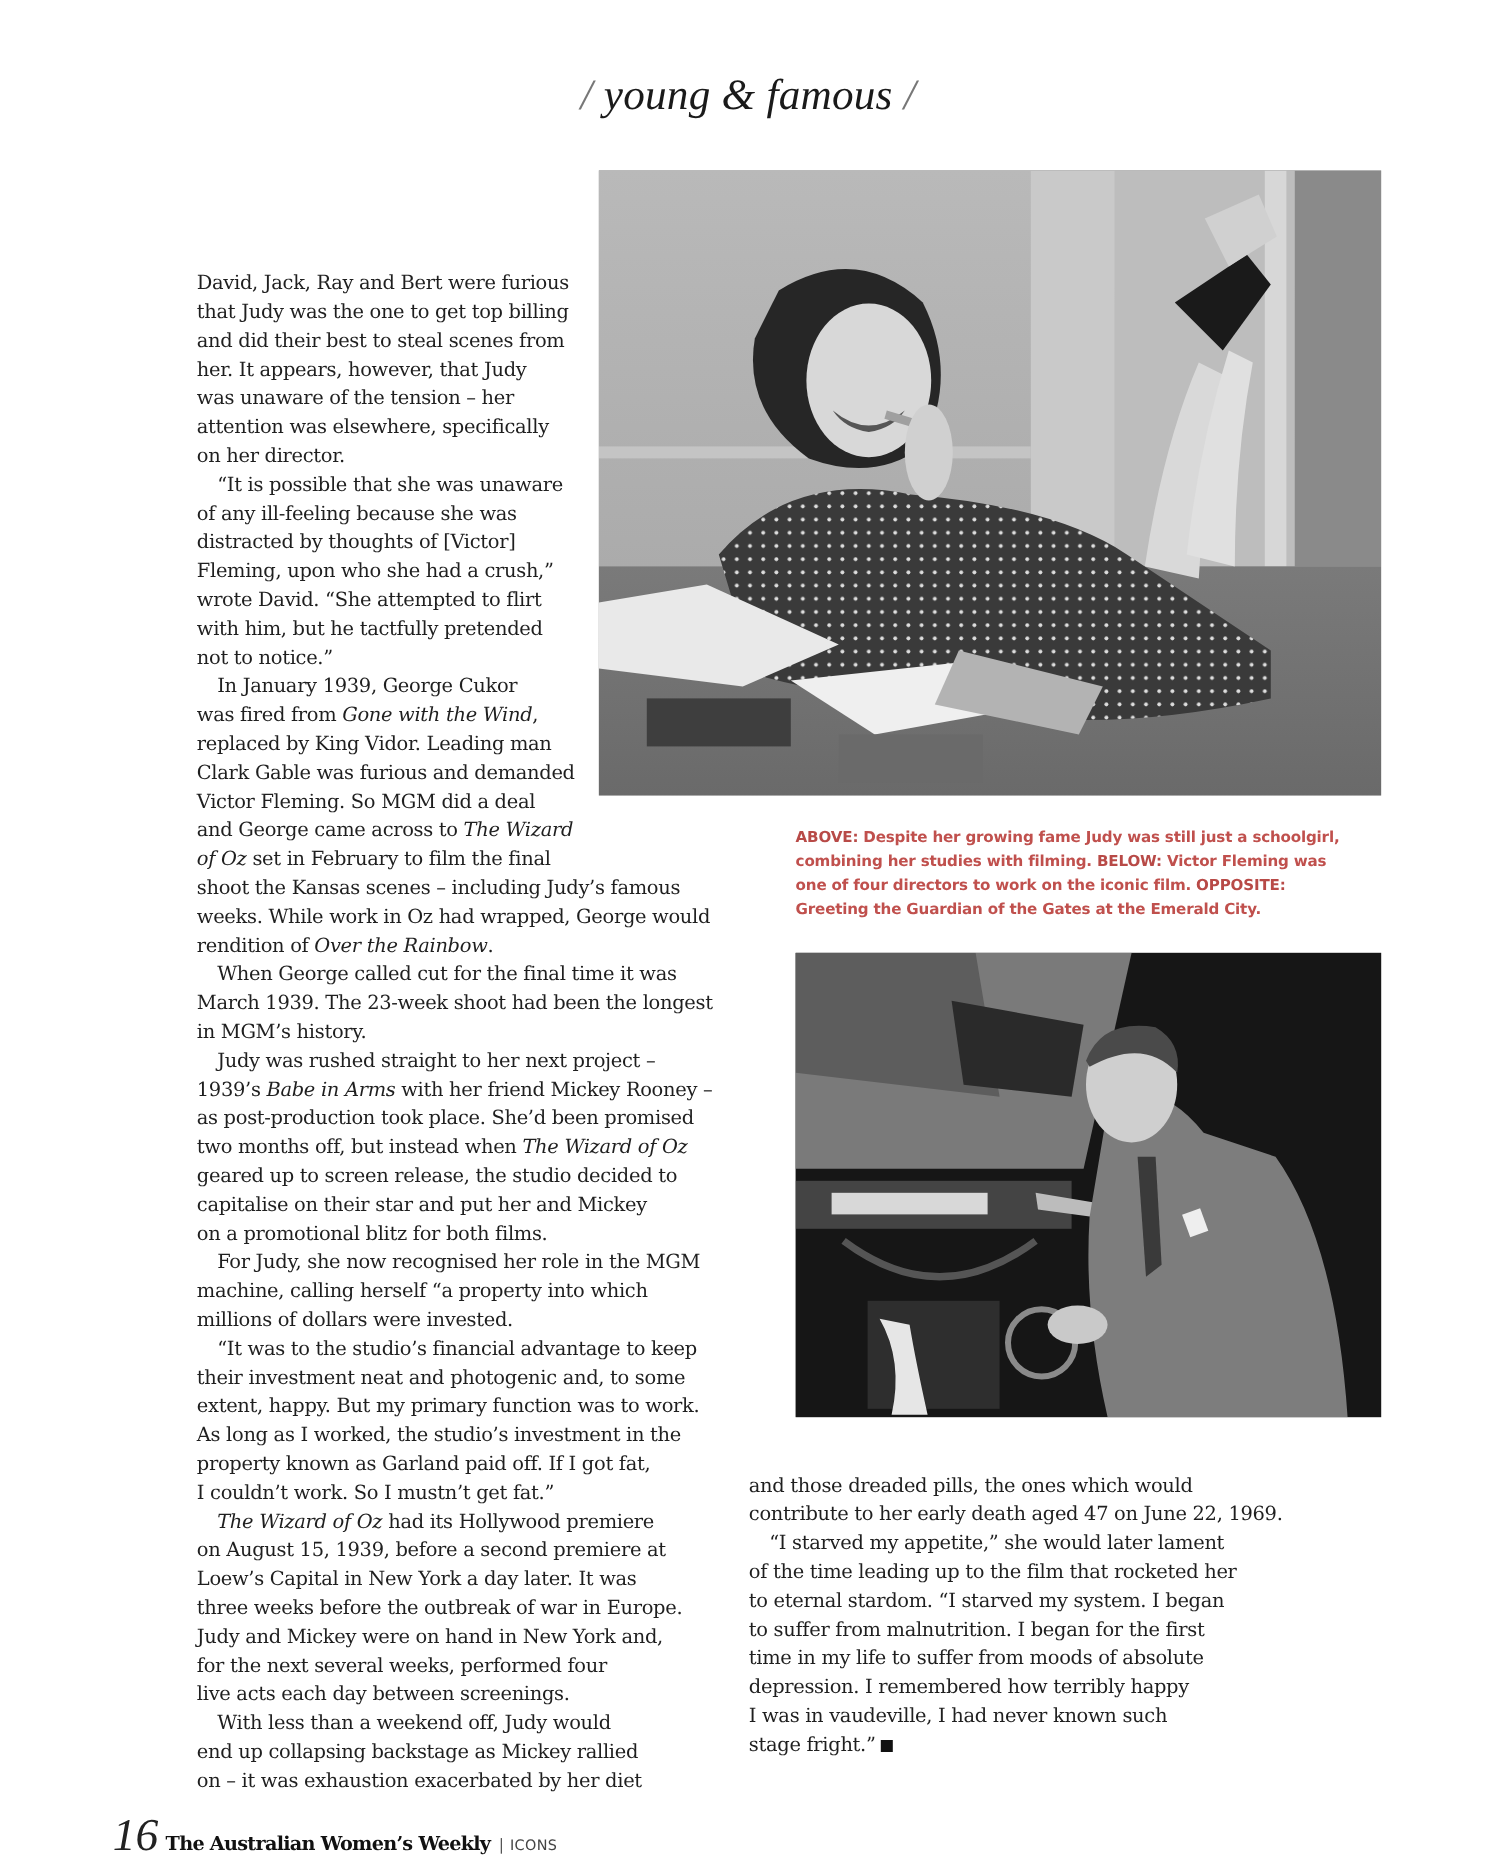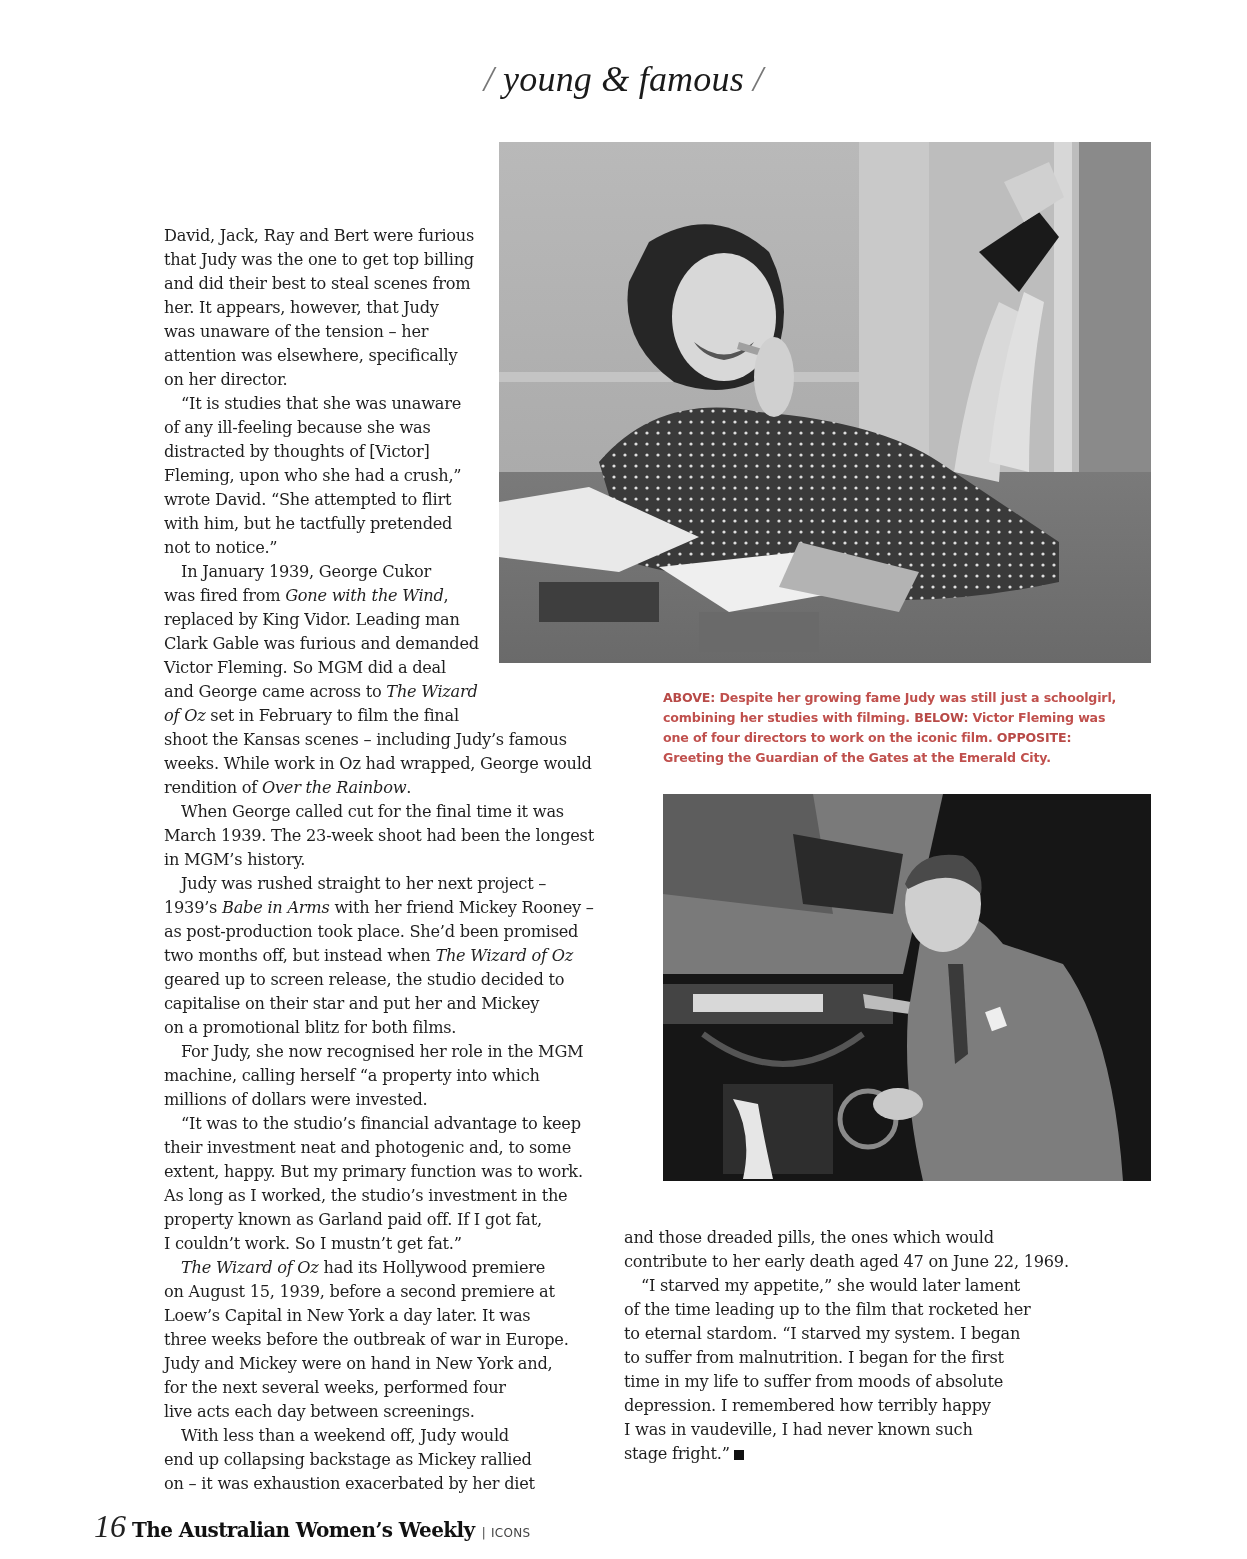--- a/index.html
+++ b/index.html
@@ -30,22 +30,22 @@
 
   .caption {
     position: absolute; left: 663px; top: 688px; width: 490px;
     font-family: "DejaVu Sans", sans-serif; font-weight: bold; font-size: 12.6px;
     line-height: 20px; color: #c0504d; letter-spacing: -0.15px;
   }
   .caption .lbl { font-weight: 900; color: #b84a47; }
   .caption .line { display: block; white-space: nowrap; }
 
   .footer { position: absolute; left: 94px; top: 1508px; height: 34px; display: flex; align-items: baseline; }
-  .footer .page-num { font-family: "Liberation Serif", serif; font-style: italic; font-size: 32px; color: #222; margin-right: 6px; }
-  .footer .pub { font-family: "DejaVu Serif", serif; font-weight: bold; font-size: 20px; color: #111; letter-spacing: -0.6px; }
+  .footer .page-num { font-family: "Liberation Serif", serif; font-style: italic; font-size: 38px; color: #222; margin-right: 6px; }
+  .footer .pub { font-family: "DejaVu Serif", serif; font-weight: bold; font-size: 16px; color: #111; letter-spacing: -0.6px; }
   .footer .sep { font-family: "DejaVu Sans", sans-serif; font-size: 13px; color: #555; margin: 0 5px 0 7px; }
   .footer .sec { font-family: "DejaVu Sans", sans-serif; font-size: 12px; color: #444; letter-spacing: 0.3px; }
   .end-mark { display: inline-block; width: 10px; height: 10px; background: #111; margin-left: 4px; vertical-align: -1px; }
 </style>
 </head>
 <body>
 
 <div class="section-title">
   <span class="slash">/</span>
   <span>young &amp; famous</span>
@@ -53,21 +53,21 @@
 </div>
 
 <div id="col-left" class="col">
     <span class="line"><span>David, Jack, Ray and Bert were furious</span></span>
     <span class="line"><span>that Judy was the one to get top billing</span></span>
     <span class="line"><span>and did their best to steal scenes from</span></span>
     <span class="line"><span>her. It appears, however, that Judy</span></span>
     <span class="line"><span>was unaware of the tension – her</span></span>
     <span class="line"><span>attention was elsewhere, specifically</span></span>
     <span class="line"><span>on her director.</span></span>
-    <span class="line indent"><span>“It is studies that she was unaware</span></span>
+    <span class="line indent"><span>“It is possible that she was unaware</span></span>
     <span class="line"><span>of any ill-feeling because she was</span></span>
     <span class="line"><span>distracted by thoughts of [Victor]</span></span>
     <span class="line"><span>Fleming, upon who she had a crush,”</span></span>
     <span class="line"><span>wrote David. “She attempted to flirt</span></span>
     <span class="line"><span>with him, but he tactfully pretended</span></span>
     <span class="line"><span>not to notice.”</span></span>
     <span class="line indent"><span>In January 1939, George Cukor</span></span>
     <span class="line"><span>was fired from </span><em>Gone with the Wind</em><span>,</span></span>
     <span class="line"><span>replaced by King Vidor. Leading man</span></span>
     <span class="line"><span>Clark Gable was furious and demanded</span></span>

